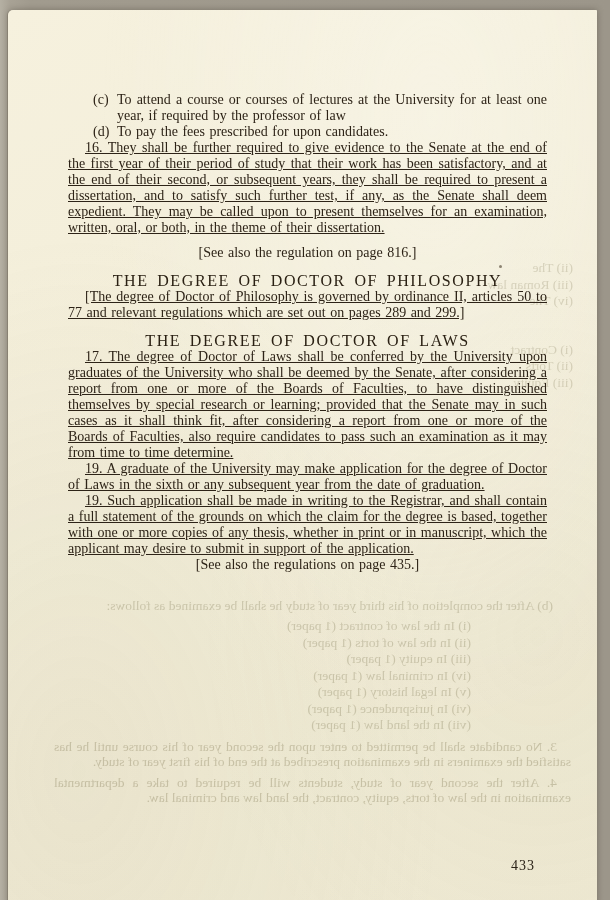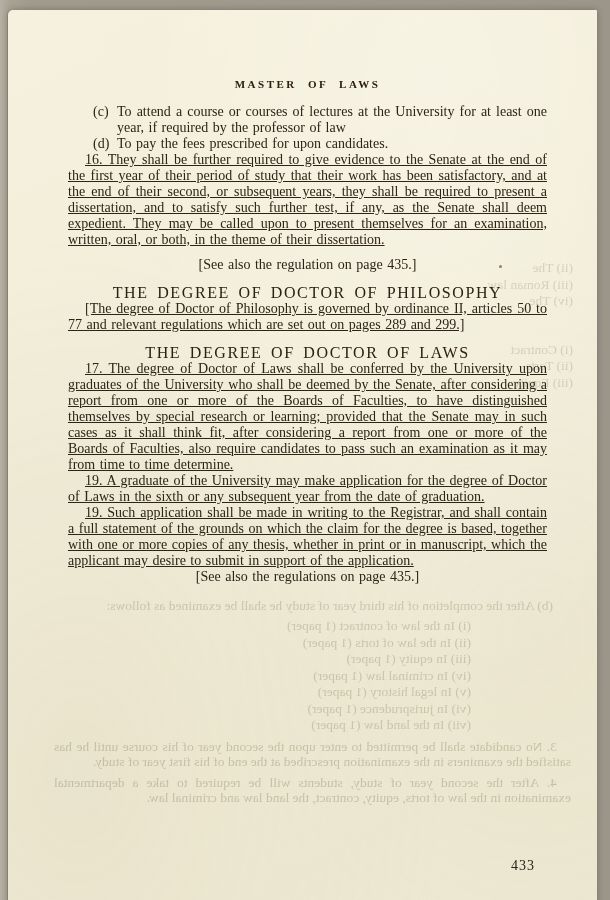--- a/index.html
+++ b/index.html
@@ -112,33 +112,32 @@
           <div>(vii)  In the land law (1 paper)</div>
         </div>
         <p class="st-para">3. No candidate shall be permitted to enter upon the second year of his course until he has satisfied the examiners in the examination prescribed at the end of his first year of study.</p>
         <p class="st-para">4. After the second year of study, students will be required to take a departmental examination in the law of torts, equity, contract, the land law and criminal law.</p>
       </div>
     </div>
 
     <div class="speck"></div>
 
     <div class="content">
-      <div class="running-head">MASTER OF LAWS</div>
 
       <div class="block-a">
         <div class="item">
           <span class="lbl">(c)</span>
           <span class="txt">To attend a course or courses of lectures at the University for at least one year, if required by the professor of law</span>
         </div>
         <div class="item">
           <span class="lbl">(d)</span>
           <span class="txt">To pay the fees prescribed for upon candidates.</span>
         </div>
         <p class="para">16. They shall be further required to give evidence to the Senate at the end of the first year of their period of study that their work has been satisfactory, and at the end of their second, or subsequent years, they shall be required to present a dissertation, and to satisfy such further test, if any, as the Senate shall deem expedient. They may be called upon to present themselves for an examination, written, oral, or both, in the theme of their dissertation.</p>
-        <p class="see-also">[See also the regulation on page 435.]</p>
+        <p class="see-also">[See also the regulation on page 816.]</p>
       </div>
 
       <div>
         <div class="section-heading">THE DEGREE OF DOCTOR OF PHILOSOPHY</div>
         <p class="para">[The degree of Doctor of Philosophy is governed by ordinance II, articles 50 to 77 and relevant regulations which are set out on pages 289 and 299.]</p>
       </div>
 
       <div>
         <div class="section-heading">THE DEGREE OF DOCTOR OF LAWS</div>
         <p class="para">17. The degree of Doctor of Laws shall be conferred by the University upon graduates of the University who shall be deemed by the Senate, after considering a report from one or more of the Boards of Faculties, to have distinguished themselves by special research or learning; provided that the Senate may in such cases as it shall think fit, after considering a report from one or more of the Boards of Faculties, also require candidates to pass such an examination as it may from time to time determine.</p>

